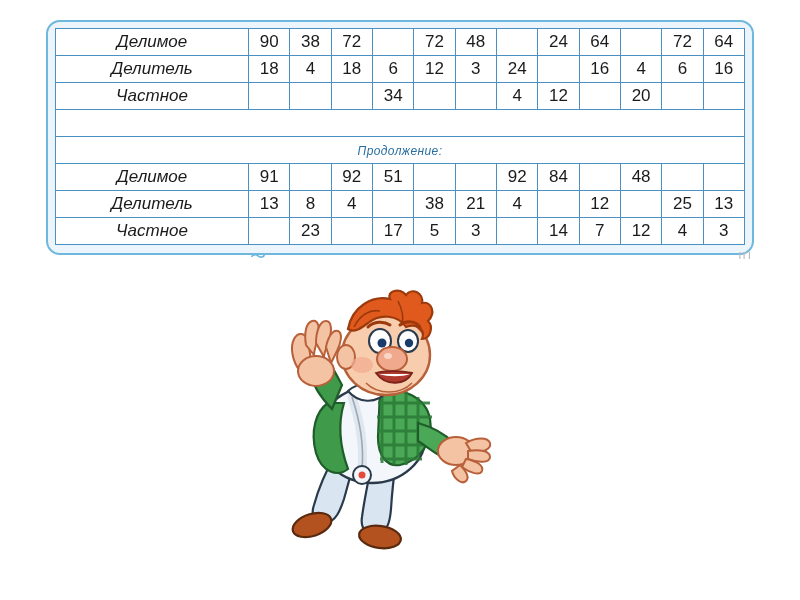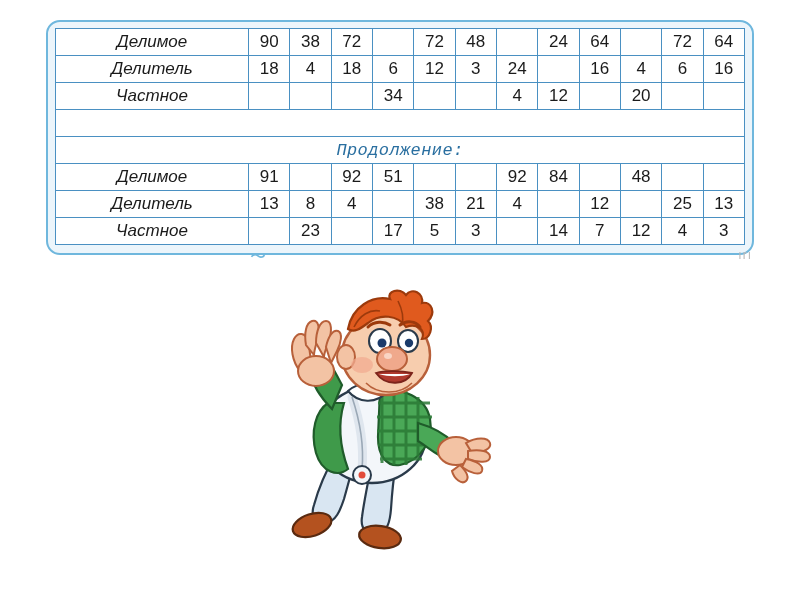--- a/index.html
+++ b/index.html
@@ -61,23 +61,23 @@
 
   .cont-row td {
     border: 1px solid #4a90c2;
     background: #ecf5fb;
     text-align: left;
     padding-left: 9px;
     height: 24px;
   }
 
   .cont-text {
-    font-family: Liberation Mono, monospace;
+    font-family: Liberation Sans, sans-serif;
     font-style: italic;
-    font-size: 17px;
+    font-size: 12px;
     color: #2a6fa0;
     letter-spacing: 0.4px;
   }
 
   .spacer-row td {
     border: none;
     background: transparent;
     height: 4px;
   }
 

